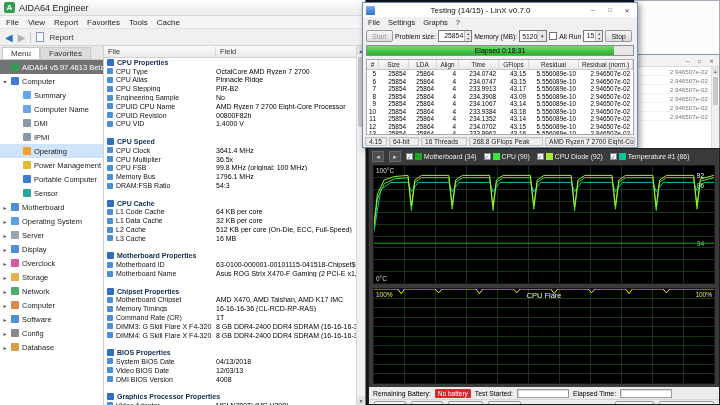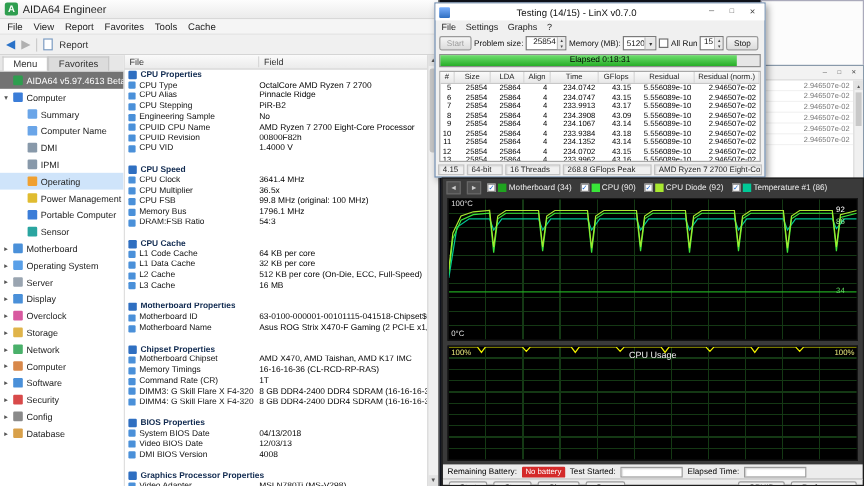--- a/index.html
+++ b/index.html
@@ -251,25 +251,20 @@
             <span class="tree-ico" style="background: rgb(216, 136, 74);"></span>
             <span>Computer</span>
           </div>
           <div class="tree-row lvl0">
             <span class="tree-arrow">▸</span>
             <span class="tree-ico" style="background: rgb(74, 144, 217);"></span>
             <span>Software</span>
           </div>
           <div class="tree-row lvl0">
             <span class="tree-arrow">▸</span>
-            <span class="tree-ico" style="background: rgb(216, 74, 74);"></span>
-            <span>Security</span>
-          </div>
-          <div class="tree-row lvl0">
-            <span class="tree-arrow">▸</span>
             <span class="tree-ico" style="background: rgb(138, 138, 138);"></span>
             <span>Config</span>
           </div>
           <div class="tree-row lvl0">
             <span class="tree-arrow">▸</span>
             <span class="tree-ico" style="background: rgb(216, 160, 74);"></span>
             <span>Database</span>
           </div>
         </div>
     </div>
@@ -671,21 +666,21 @@
         <polyline points="0.0,77.2 340.0,77.2" fill="none" stroke="#1fa41f" stroke-width="1"></polyline>
         <polyline points="0.0,65.5 6.8,23.4 17.0,16.4 34.0,16.4 37.4,25.7 44.2,16.4 74.8,16.4 78.2,25.7 85.0,16.4 115.6,16.4 119.0,25.7 125.8,16.4 156.4,16.4 159.8,25.7 166.6,16.4 197.2,16.4 200.6,25.7 207.4,16.4 238.0,16.4 241.4,25.7 248.2,16.4 278.8,16.4 282.2,25.7 289.0,16.4 319.6,16.4 323.0,24.6 329.8,16.4 340.0,16.4" fill="none" stroke="#00c896" stroke-width="1"></polyline>
         <polyline points="0.0,62.0 3.4,32.8 10.2,17.6 20.4,12.9 34.0,11.7 37.4,44.5 40.8,16.4 47.6,11.7 74.8,11.7 78.2,43.3 81.6,16.4 88.4,11.7 115.6,11.7 119.0,44.5 122.4,16.4 129.2,11.7 156.4,11.7 159.8,43.3 163.2,16.4 170.0,11.7 197.2,11.7 200.6,44.5 204.0,16.4 210.8,11.7 238.0,11.7 241.4,43.3 244.8,16.4 251.6,11.7 278.8,11.7 282.2,44.5 285.6,16.4 292.4,11.7 319.6,11.7 323.0,43.3 326.4,15.2 340.0,11.7" fill="none" stroke="#39e639" stroke-width="1"></polyline>
         <polyline points="0.0,58.5 3.4,28.1 10.2,14.0 20.4,10.5 34.0,9.4 37.4,39.8 40.8,14.0 47.6,9.4 74.8,9.4 78.2,39.8 81.6,14.0 88.4,9.4 115.6,9.4 119.0,40.9 122.4,14.0 129.2,9.4 156.4,9.4 159.8,39.8 163.2,14.0 170.0,9.4 197.2,9.4 200.6,40.9 204.0,14.0 210.8,9.4 238.0,9.4 241.4,39.8 244.8,14.0 251.6,9.4 278.8,9.4 282.2,40.9 285.6,14.0 292.4,9.4 319.6,9.4 323.0,39.8 326.4,12.9 340.0,9.4" fill="none" stroke="#a8e830" stroke-width="1"></polyline>
       </svg>
   <span class="g-label" style="right: 10px; top: 8%; transform: translateY(-50%); color: rgb(255, 255, 255);">92</span>
       <span class="g-label" style="right: 10px; top: 16%; transform: translateY(-50%); color: rgb(157, 255, 157);">86</span>
       <span class="g-label" style="right: 10px; top: 66%; transform: translateY(-50%); color: rgb(95, 215, 95);">34</span>
     </div>
   <div class="graph" id="usageGraph">
-    <span class="g-title">CPU Usage</span>
+    <span class="g-title">CPU Flare</span>
     <span class="g-label" style="left:2px;top:2px;color:#e6e67a;">100%</span>
     <span class="g-label" style="right:2px;top:2px;color:#e6e67a;">100%</span>
     <svg id="usage-svg" preserveAspectRatio="none" viewBox="0 0 340 94">
         <line x1="30.9" x2="30.9" y1="0" y2="94" stroke="#143814" stroke-width="1" shape-rendering="crispEdges"></line>
         <line x1="61.8" x2="61.8" y1="0" y2="94" stroke="#143814" stroke-width="1" shape-rendering="crispEdges"></line>
         <line x1="92.7" x2="92.7" y1="0" y2="94" stroke="#143814" stroke-width="1" shape-rendering="crispEdges"></line>
         <line x1="123.6" x2="123.6" y1="0" y2="94" stroke="#143814" stroke-width="1" shape-rendering="crispEdges"></line>
         <line x1="154.5" x2="154.5" y1="0" y2="94" stroke="#143814" stroke-width="1" shape-rendering="crispEdges"></line>
         <line x1="185.5" x2="185.5" y1="0" y2="94" stroke="#143814" stroke-width="1" shape-rendering="crispEdges"></line>
         <line x1="216.4" x2="216.4" y1="0" y2="94" stroke="#143814" stroke-width="1" shape-rendering="crispEdges"></line>

